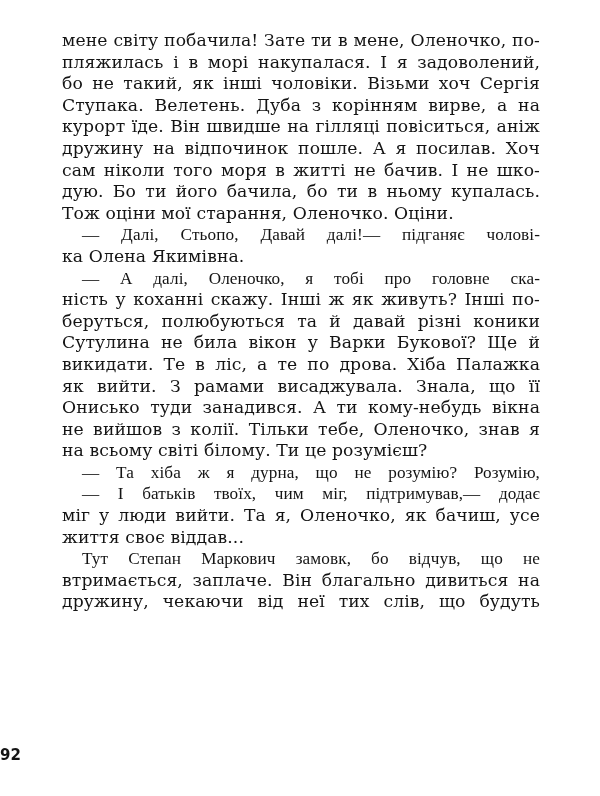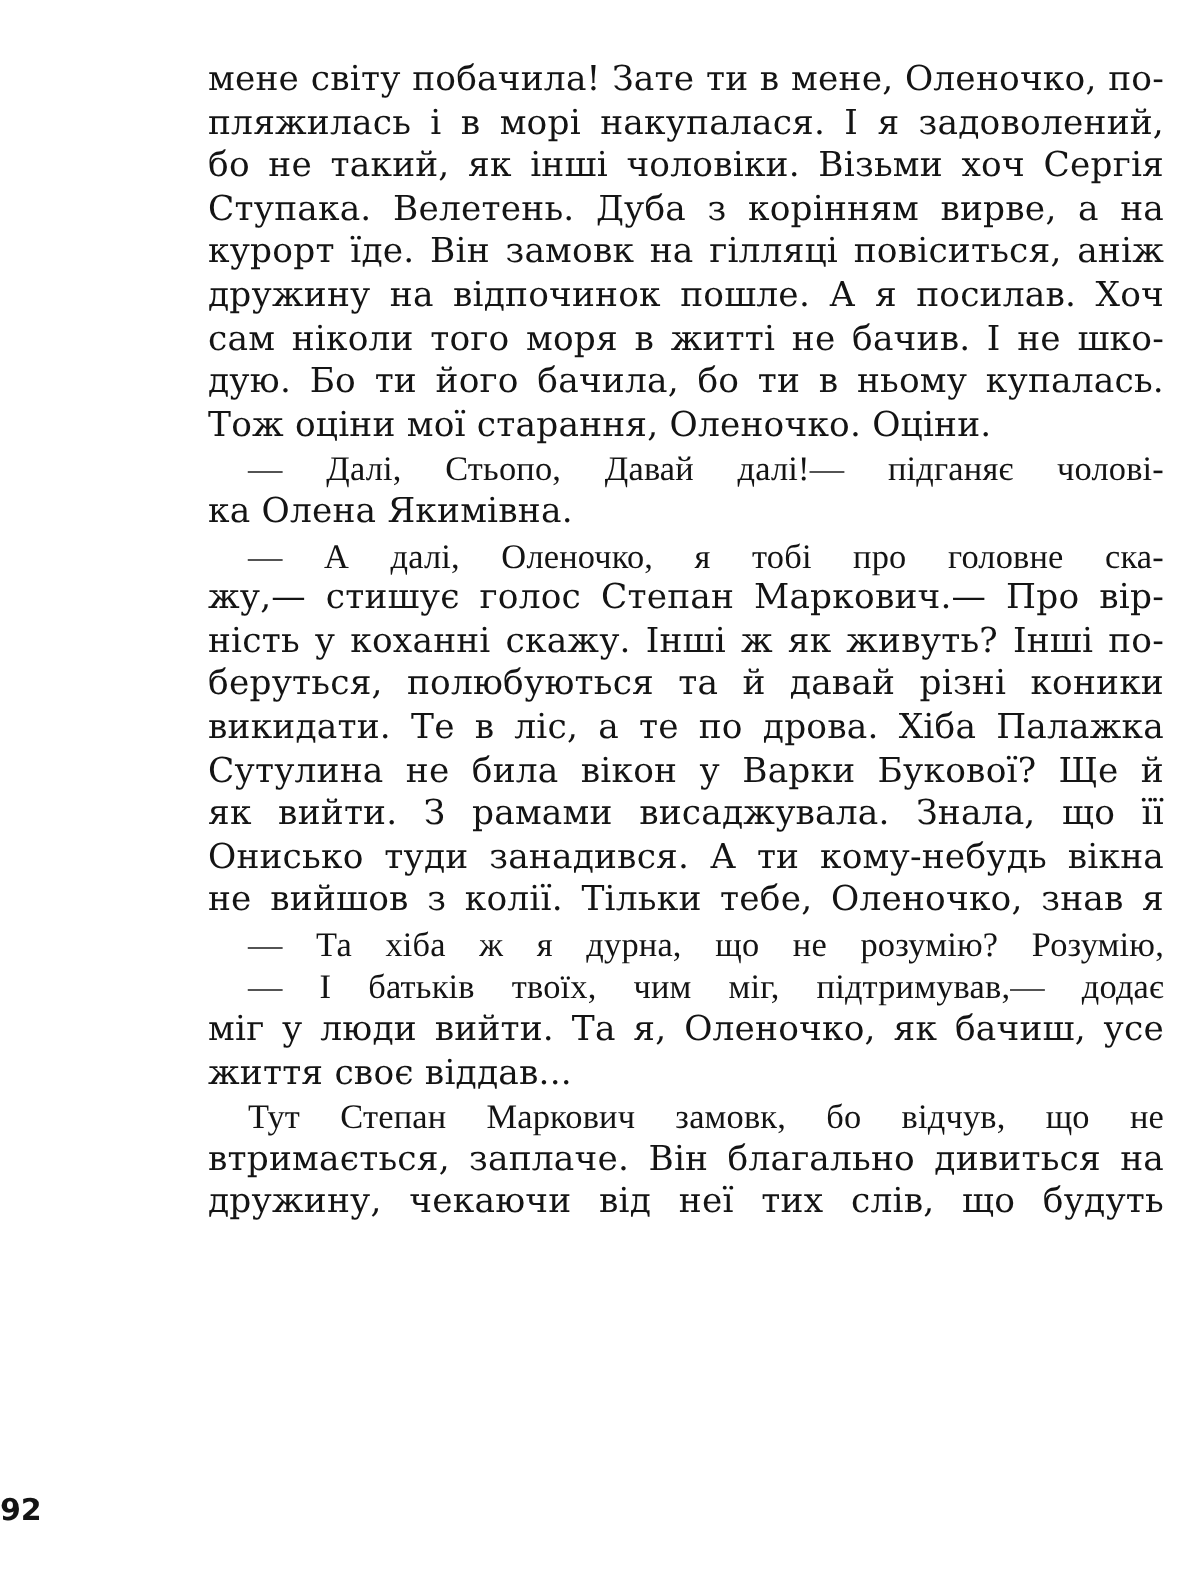--- a/index.html
+++ b/index.html
@@ -1,21 +1,21 @@
 <!DOCTYPE html>
 <html><head>
 <meta charset="utf-8">
 <style>
   html, body { margin: 0; padding: 0; }
   body {
     width: 600px; height: 796px; background: #ffffff; position: relative; overflow: hidden;
     font-family: "DejaVu Serif", serif; color: #141414;
   }
   .page-text {
-    position: absolute; left: 62px; top: 30px; width: 478px; margin-left: 42px;
+    position: absolute; left: 62px; top: 30px; width: 478px;
   }
   .line {
     display: block; height: 21.6px; line-height: 21.6px; font-size: 17.2px;
     white-space: nowrap; text-align: justify; text-align-last: justify;
     letter-spacing: 0.1px;
   }
   .line.last { text-align-last: left; }
   .line.indent { padding-left: 20px; font-family: Liberation Serif, serif; }
   .page-number {
     position: absolute; left: 0; width: 600px; top: 746px; text-align: left;
@@ -23,36 +23,36 @@
   }
 </style>
 </head>
 <body>
 
 <div class="page-text">
   <span class="line">мене світу побачила! Зате ти в мене, Оленочко, по-</span>
   <span class="line">пляжилась і в морі накупалася. І я задоволений,</span>
   <span class="line">бо не такий, як інші чоловіки. Візьми хоч Сергія</span>
   <span class="line">Ступака. Велетень. Дуба з корінням вирве, а на</span>
-  <span class="line">курорт їде. Він замовк на гілляці повіситься, аніж</span>
+  <span class="line">курорт їде. Він швидше на гілляці повіситься, аніж</span>
   <span class="line">дружину на відпочинок пошле. А я посилав. Хоч</span>
   <span class="line">сам ніколи того моря в житті не бачив. І не шко-</span>
   <span class="line">дую. Бо ти його бачила, бо ти в ньому купалась.</span>
   <span class="line last">Тож оціни мої старання, Оленочко. Оціни.</span>
   <span class="line indent">— Далі, Стьопо, Давай далі!— підганяє чолові-</span>
   <span class="line last">ка Олена Якимівна.</span>
   <span class="line indent">— А далі, Оленочко, я тобі про головне ска-</span>
-  <span class="line">жу,— стишує голос Степан Маркович.— Про вір-</span>
   <span class="line">ність у коханні скажу. Інші ж як живуть? Інші по-</span>
   <span class="line">беруться, полюбуються та й давай різні коники</span>
+  <span class="line">Сутулина не била вікон у Варки Букової? Ще й</span>
   <span class="line">викидати. Те в ліс, а те по дрова. Хіба Палажка</span>
-  <span class="line">Сутулина не била вікон у Варки Букової? Ще й</span>
   <span class="line">як вийти. З рамами висаджувала. Знала, що її</span>
   <span class="line">Онисько туди занадився. А ти кому-небудь вікна</span>
   <span class="line">не вийшов з колії. Тільки тебе, Оленочко, знав я</span>
+  <span class="line last">на всьому світі білому. Ти це розумієш?</span>
   <span class="line indent">— Та хіба ж я дурна, що не розумію? Розумію,</span>
   <span class="line indent">— І батьків твоїх, чим міг, підтримував,— додає</span>
   <span class="line">міг у люди вийти. Та я, Оленочко, як бачиш, усе</span>
   <span class="line last">життя своє віддав...</span>
   <span class="line indent">Тут Степан Маркович замовк, бо відчув, що не</span>
   <span class="line">втримається, заплаче. Він благально дивиться на</span>
   <span class="line">дружину, чекаючи від неї тих слів, що будуть</span>
 </div>
 
 <div class="page-number">92</div>

